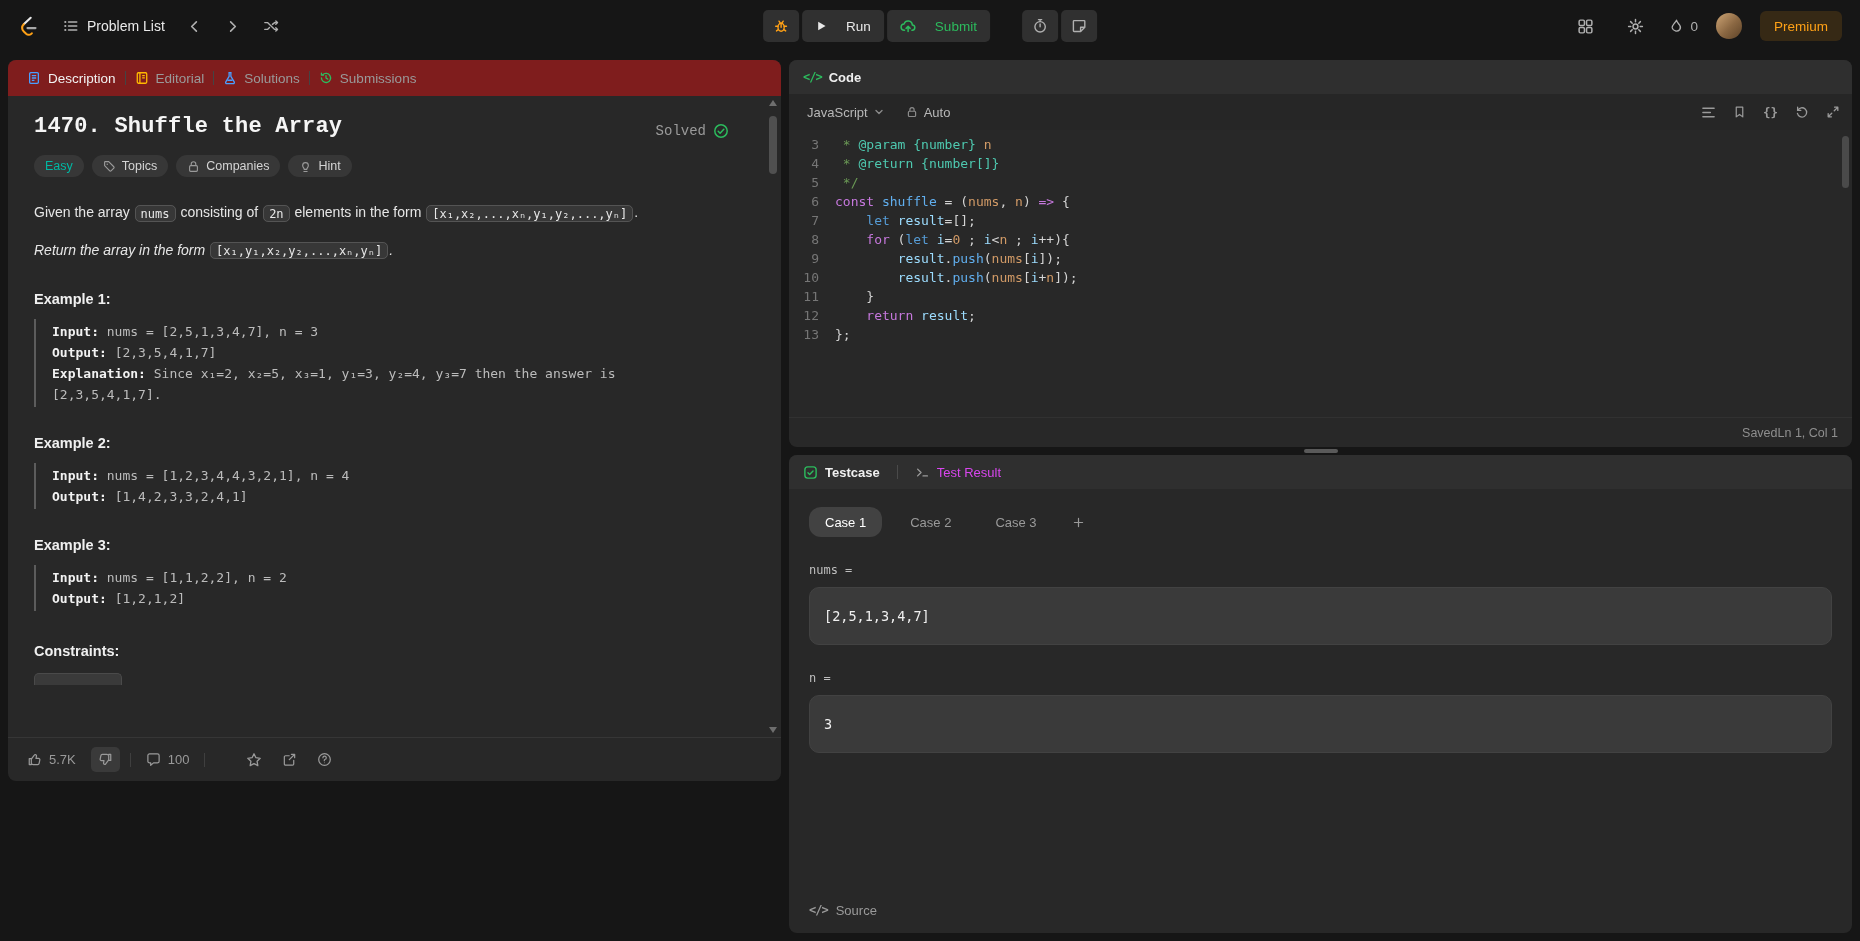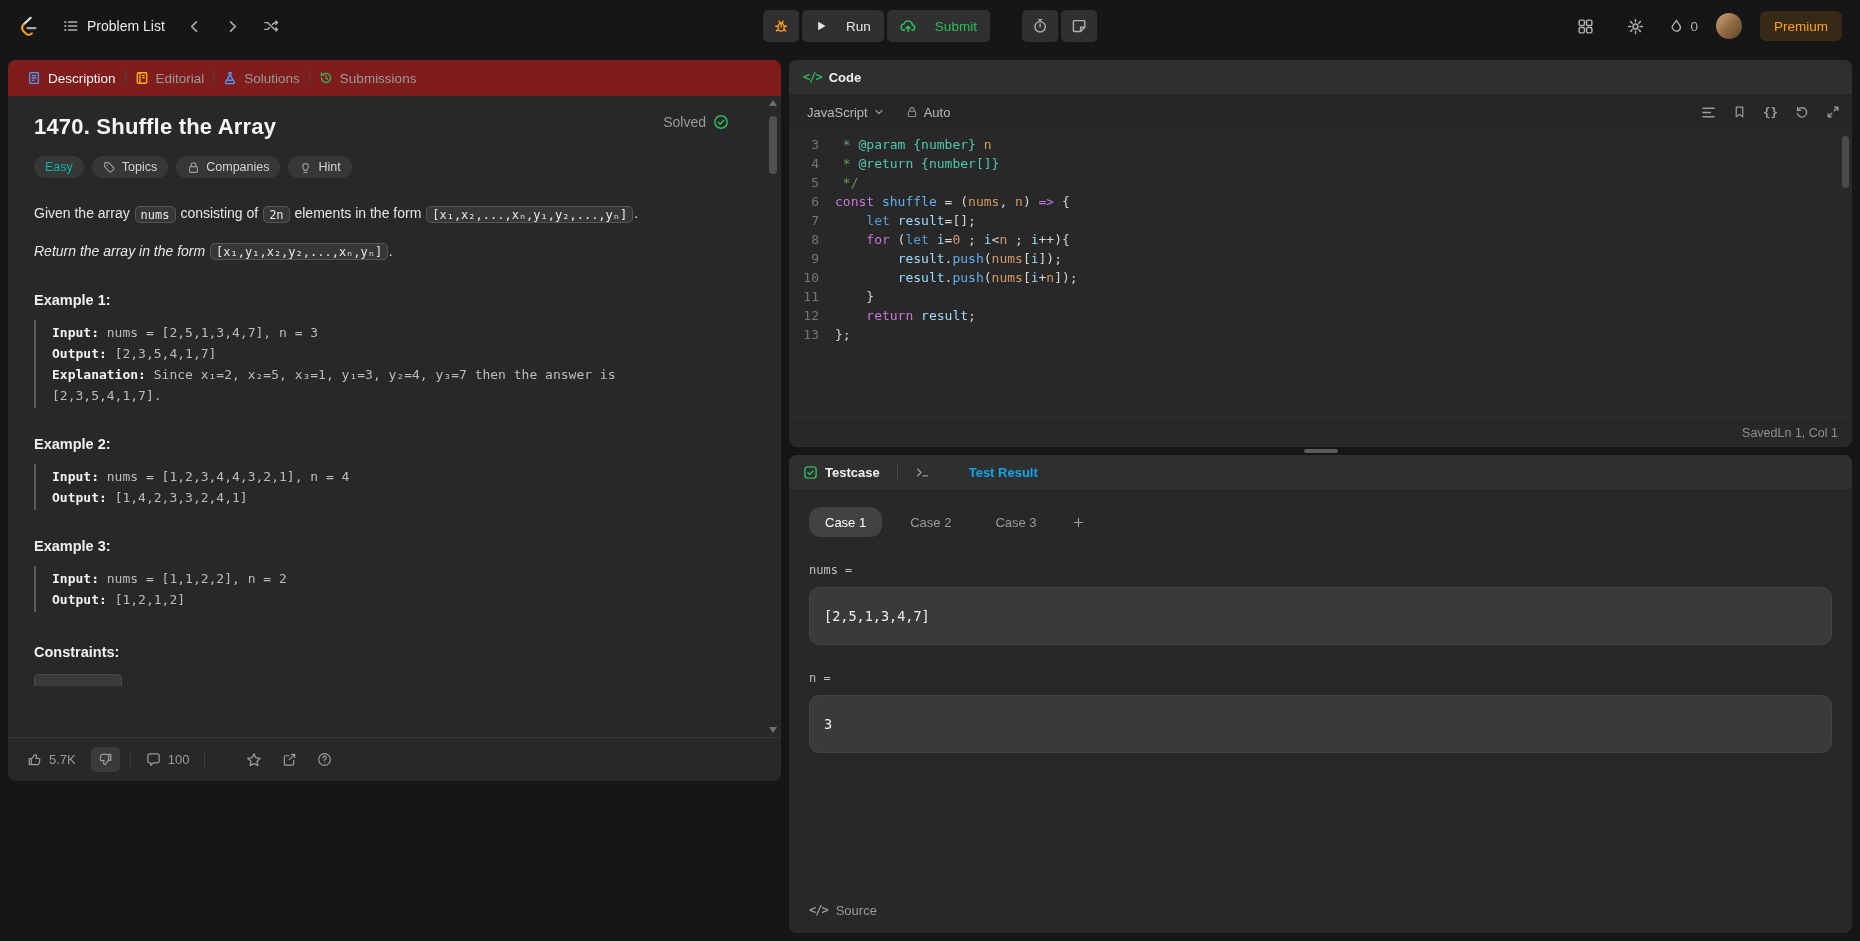--- a/index.html
+++ b/index.html
@@ -26,37 +26,37 @@
   .nav-right { margin-left:auto; display:flex; align-items:center; gap:18px; }
   .nav-streak { gap:6px; color:#b0b0b0; font-size:13.5px; }
   .avatar { width:26px; height:26px; border-radius:50%; background:linear-gradient(135deg,#c29a6c 10%,#8a6742 55%,#5d4328); border:none; }
   .premium-btn { height:30px; padding:0 14px; border-radius:6px; background:rgba(255,161,22,0.14); color:#ffa116; font-size:13.5px; font-weight:500; }
 
   
   .workspace { display:flex; gap:8px; padding:8px; height:889px; align-items:flex-start; }
   .panel { background:#282828; border-radius:8px; overflow:hidden; display:flex; flex-direction:column; }
   .panel-header { height:34px; background:#2f2f2f; display:flex; align-items:center; padding:0 14px; gap:7px; flex:none; }
   .panel-title { font-size:13px; font-weight:600; color:#f0f0f0; }
-  .panel-title.inactive { color:#0ea5e9; font-weight:700;margin-left:32px; }
+  .panel-title.inactive { color:#d946ef; font-weight:400; }
   .header-sep { width:1px; height:14px; background:#4a4a4a; margin:0 10px; }
 
   .desc-panel { width:773px; height:721px; }
   .right-col { flex:1; display:flex; flex-direction:column; height:873px; }
   .code-panel { height:387px; }
   .testcase-panel { flex:1; }
   .v-gap { height:8px; position:relative; flex:none; }
   .drag-handle { position:absolute; left:50%; top:2px; transform:translateX(-50%); width:34px; height:4px; border-radius:2px; background:#5a5a5a; }
 
   
   .tabbar { height:36px; background:#7f1d1d; display:flex; align-items:center; padding:0 10px; flex:none; }
   .tab { gap:7px; padding:0 9px; height:100%; font-size:13.5px; color:#9a9a9a; font-weight:500; }
   .tab.active { color:#f2f2f2; }
   .tab-sep { width:1px; height:14px; background:#444; }
   .desc-content { flex:1; position:relative; padding:18px 26px 0 26px; overflow:hidden; }
-  .title-row { display:flex; justify-content:space-between; align-items:flex-start; padding-right:26px; }
+  .title-row { display:flex; justify-content:space-between; align-items:flex-end; padding-right:26px;font-family:Liberation Mono, monospace; }
   .title-row h1 { font-size:22px; font-weight:600; color:#f5f5f5; letter-spacing:.2px; }
   .solved { display:flex; align-items:center; gap:7px; color:#9a9a9a; font-size:14px; }
   .chips-row { display:flex; gap:8px; margin-top:16px; }
   .chip { background:rgba(255,255,255,0.07); border-radius:999px; padding:4px 11px; font-size:12.5px; color:#d4d4d4; gap:6px; }
   .chip.easy { color:#00b8a3; }
   .statement { font-size:14px; line-height:1.7; color:#e6e6e6; margin-top:24px; max-width:705px; }
   .statement.italic { font-style:italic; margin-top:14px; }
   .inline-code { font-family:"DejaVu Sans Mono",monospace; font-size:12px; background:rgba(255,255,255,0.07);
     border:1px solid rgba(255,255,255,0.15); border-radius:5px; padding:0.5px 5px; color:#e8e8e8; margin:0 1px; white-space:nowrap; font-style:normal; }
   .example-heading { margin-top:28px; font-size:14.5px; font-weight:700; color:#f0f0f0; }

